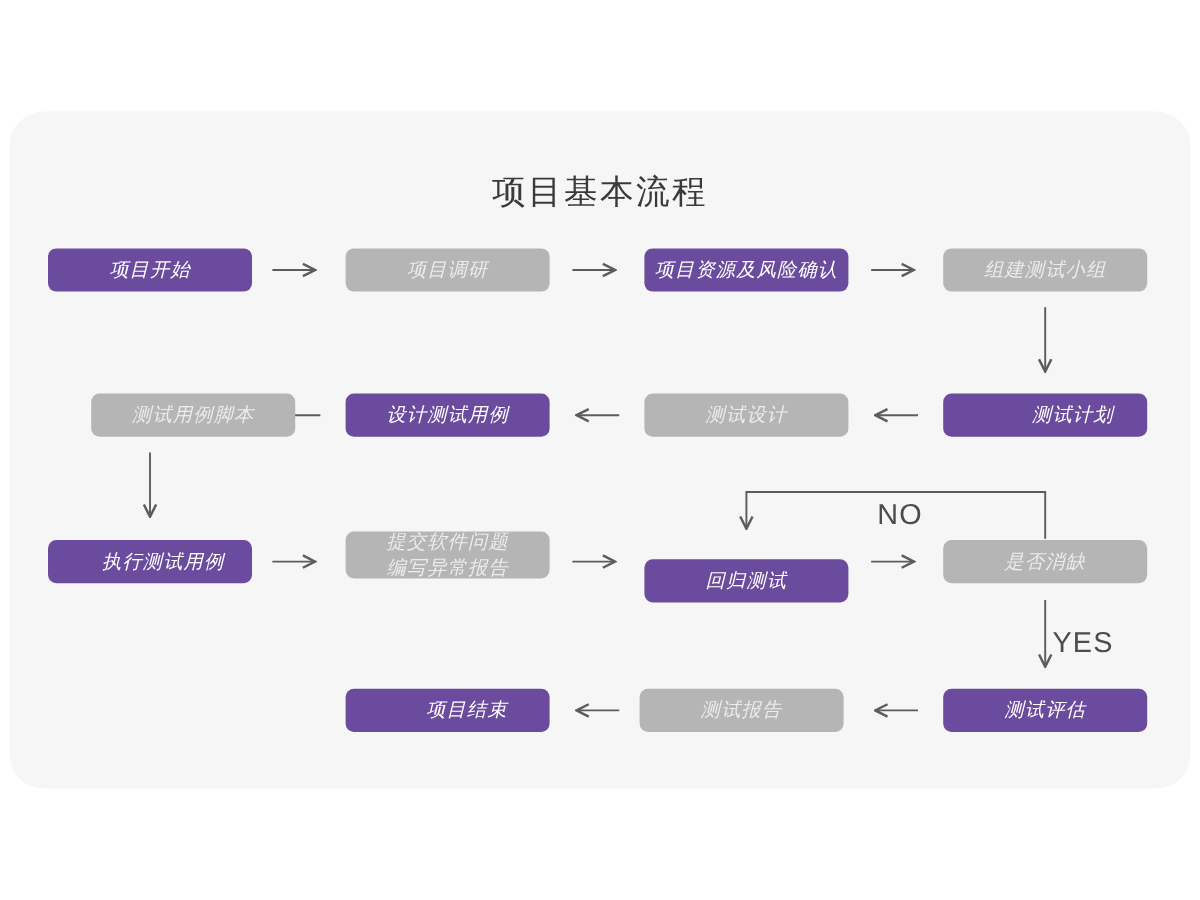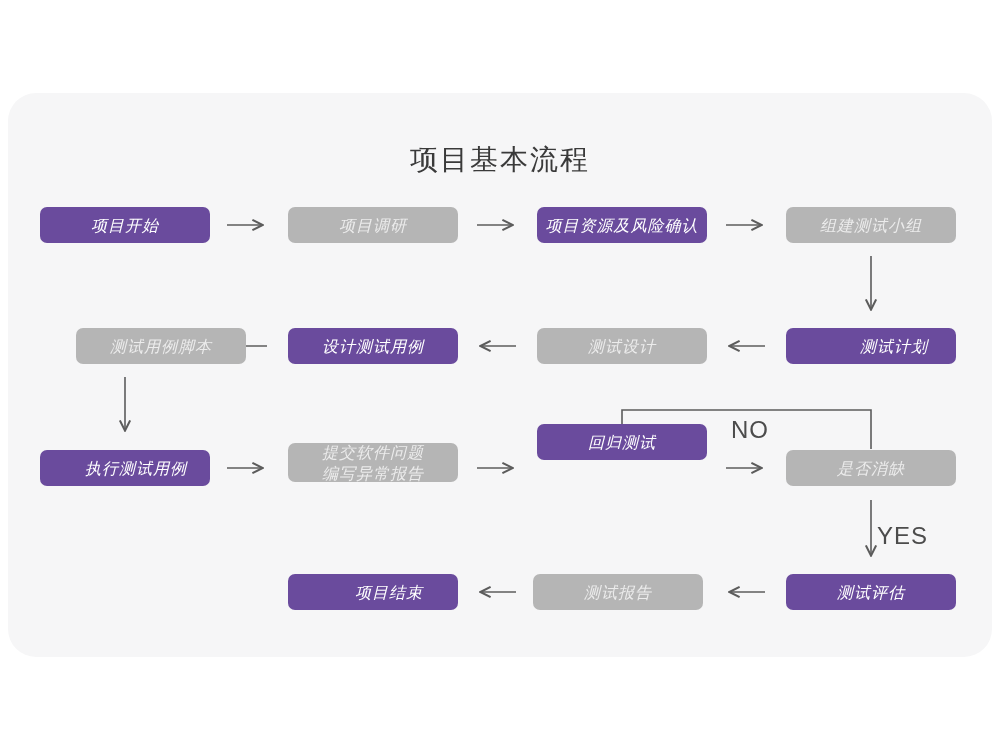--- a/index.html
+++ b/index.html
@@ -88,21 +88,21 @@
   <div class="node gray" style="left:786px; top:207px;">组建测试小组</div>
 
   <div class="node gray" style="left:40px;  top:328px;margin-left:36px;">测试用例脚本</div>
   <div class="node purple" style="left:288px; top:328px;">设计测试用例</div>
   <div class="node gray" style="left:537px; top:328px;">测试设计</div>
   <div class="node purple" style="left:786px; top:328px;padding-left:46px;">测试计划</div>
 
   <div class="node purple" style="left:40px;  top:450px;padding-left:22px;">执行测试用例</div>
   <div class="node gray tall" style="left:288px; top:443px;">提交软件问题
 编写异常报告</div>
-  <div class="node purple" style="left:537px; top:424px;">回归测试</div>
+  <div class="node purple" style="left:537px; top:466px;">回归测试</div>
   <div class="node gray" style="left:786px; top:450px;">是否消缺</div>
 
   <div class="branch-label" style="left:731px; top:416px;">NO</div>
   <div class="branch-label" style="left:877px; top:522px;">YES</div>
 
   <div class="node purple" style="left:288px; top:574px;padding-left:32px;">项目结束</div>
   <div class="node gray" style="left:533px; top:574px;">测试报告</div>
   <div class="node purple" style="left:786px; top:574px;">测试评估</div>
 
 </div>

